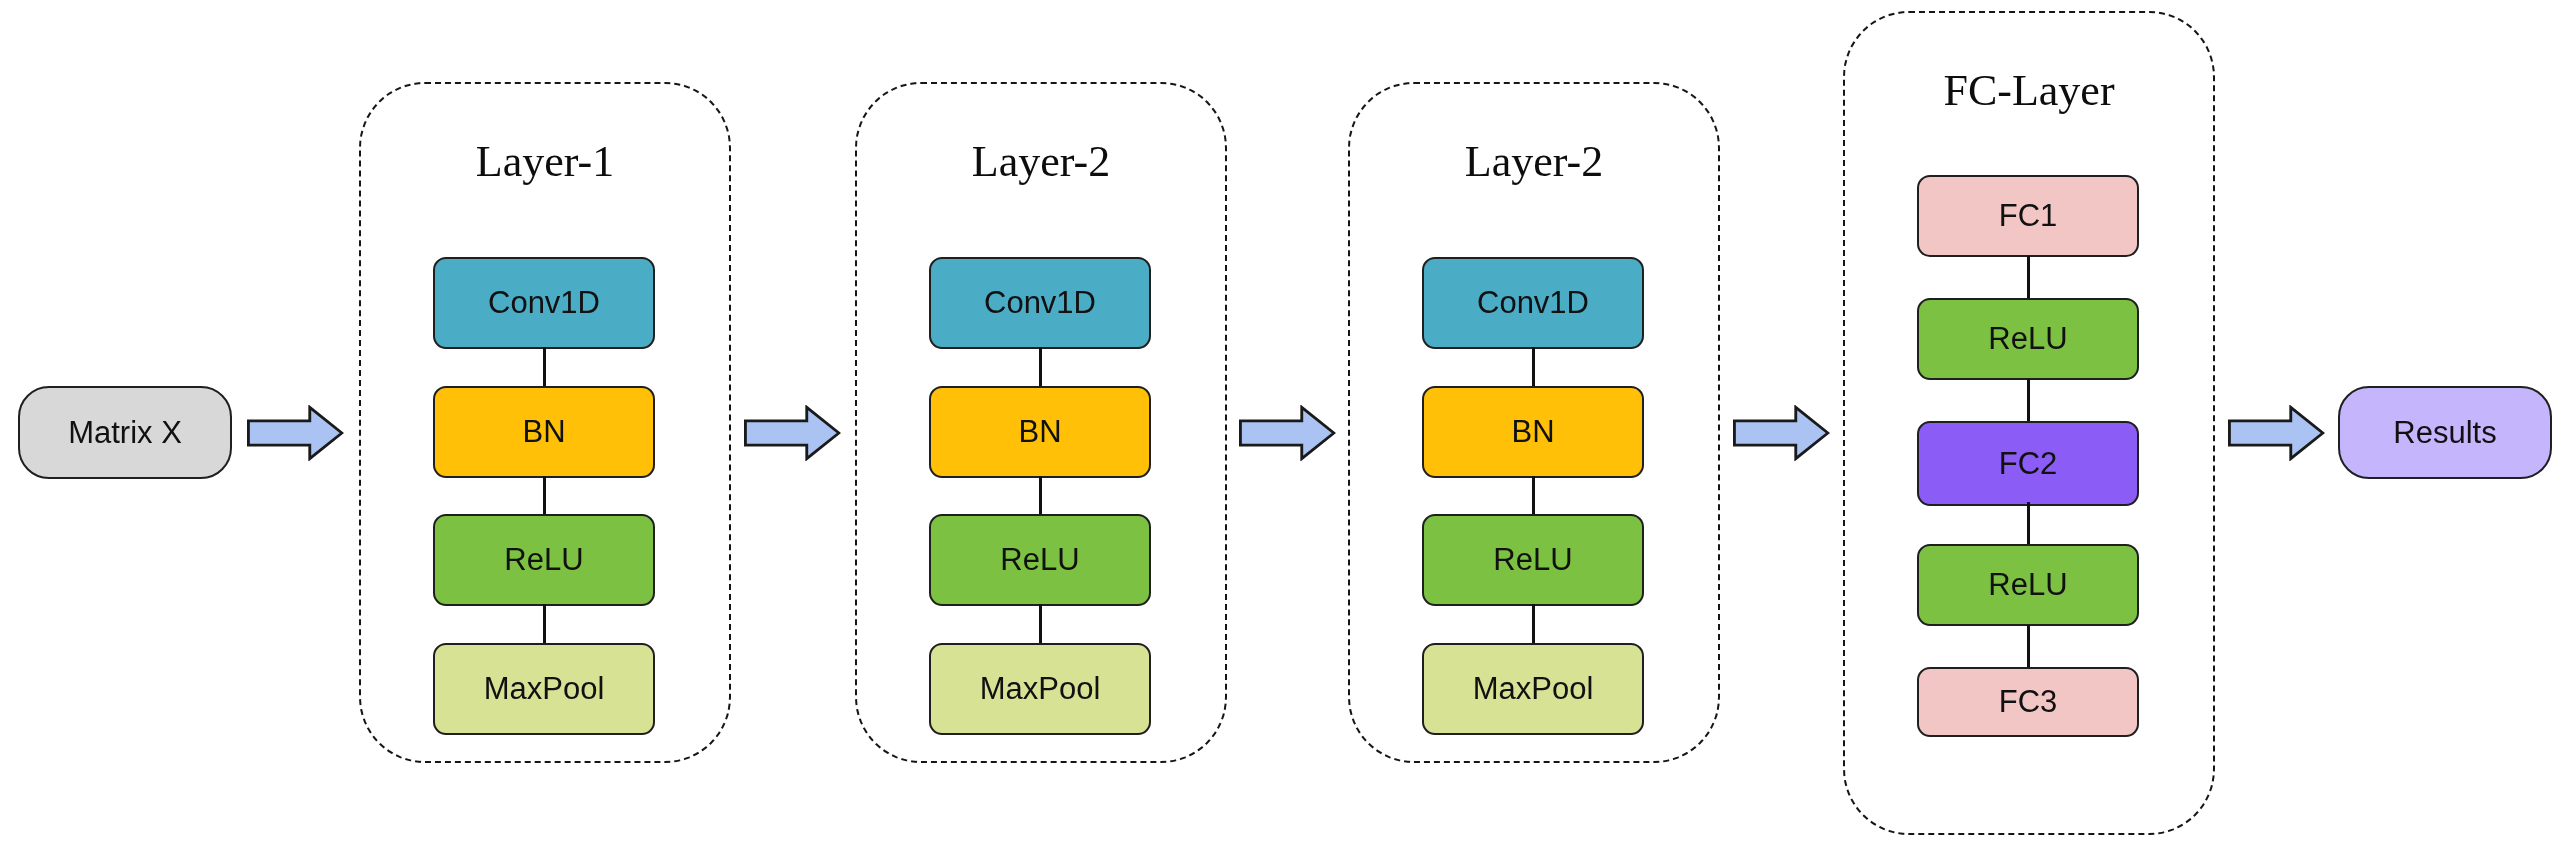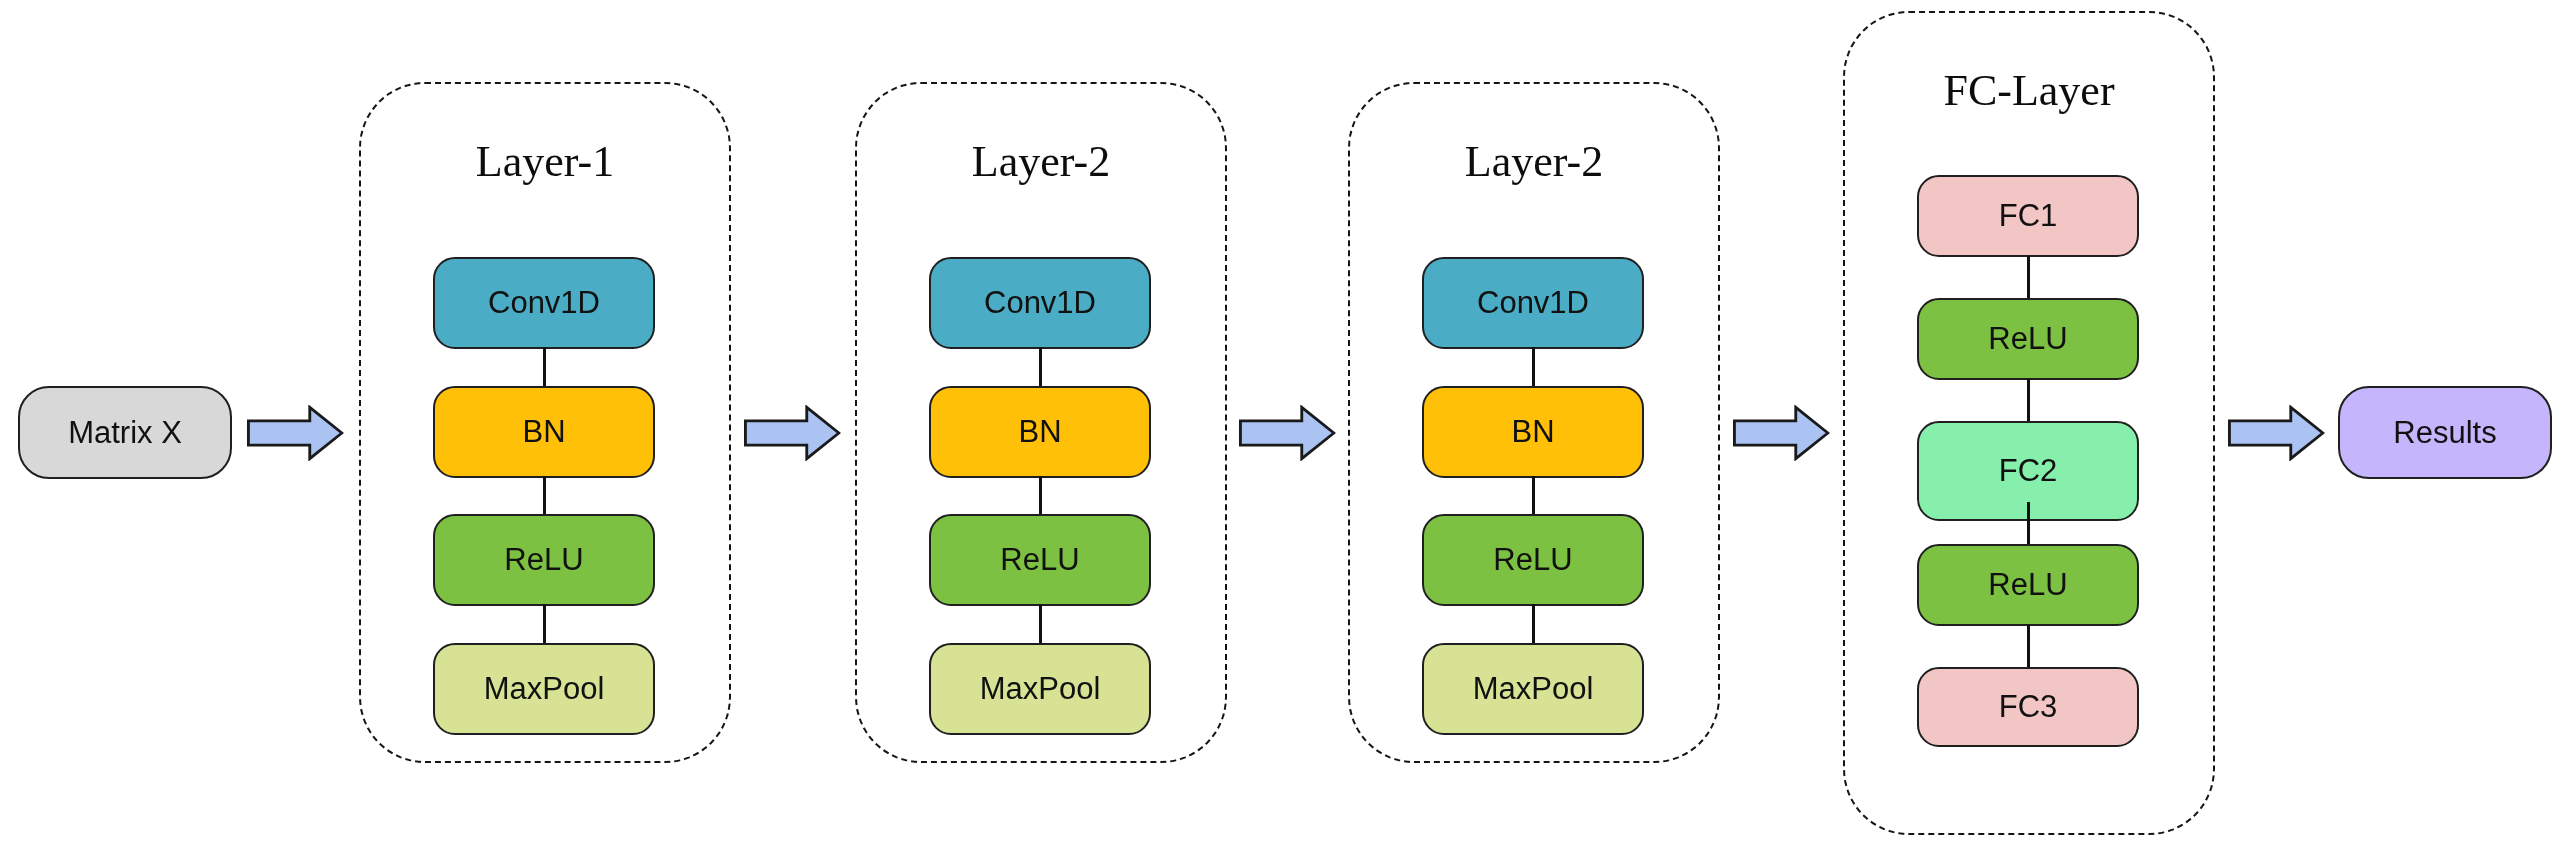--- a/index.html
+++ b/index.html
@@ -32,21 +32,21 @@
     position:absolute;left:0;right:0;top:56px;
     text-align:center;
     font-family:"Liberation Serif",serif;
     font-size:44px;line-height:1;
     color:#0d0d0d;
   }
   .block{
     position:absolute;
     left:72px;width:222px;
     border:2.9px solid #1f1f1f;
-    border-radius:22px;
+    border-radius:13px;
     display:flex;align-items:center;justify-content:center;
     font-size:31px;color:#111;
     box-sizing:border-box;
   }
   .connector{
     position:absolute;
     left:182px;width:2.9px;
     background:#111;
   }
   .arrow{
@@ -116,20 +116,20 @@
       <div class="block" style="top: 430px; height: 92px; background: rgb(124, 193, 66);">ReLU</div>
       <div class="connector" style="top: 520px; height: 40px;"></div>
       <div class="block" style="top: 559px; height: 92px; background: rgb(215, 226, 148);">MaxPool</div>
     </div>
     <div class="stage-container" style="left: 1843px; top: 11.4px; height: 824px;">
       <div class="stage-title">FC-Layer</div>
       <div class="block" style="top: 162px; height: 82px; background: rgb(243, 198, 198);">FC1</div>
       <div class="connector" style="top: 243px; height: 44px;"></div>
       <div class="block" style="top: 285px; height: 82px; background: rgb(124, 193, 66);">ReLU</div>
       <div class="connector" style="top: 366px; height: 44px;"></div>
-      <div class="block" style="top: 408px; height: 100px; background: #86efac;">FC2</div>
+      <div class="block" style="top: 408px; height: 85px; background: #8b5cf6;">FC2</div>
       <div class="connector" style="top: 489px; height: 44px;"></div>
       <div class="block" style="top: 531px; height: 82px; background: rgb(124, 193, 66);">ReLU</div>
       <div class="connector" style="top: 612px; height: 44px;"></div>
-      <div class="block" style="top: 654px; height: 80px; background: rgb(243, 198, 198);">FC3</div>
+      <div class="block" style="top: 654px; height: 70px; background: rgb(243, 198, 198);">FC3</div>
     </div>
   </div>
 
 
 </body></html>

